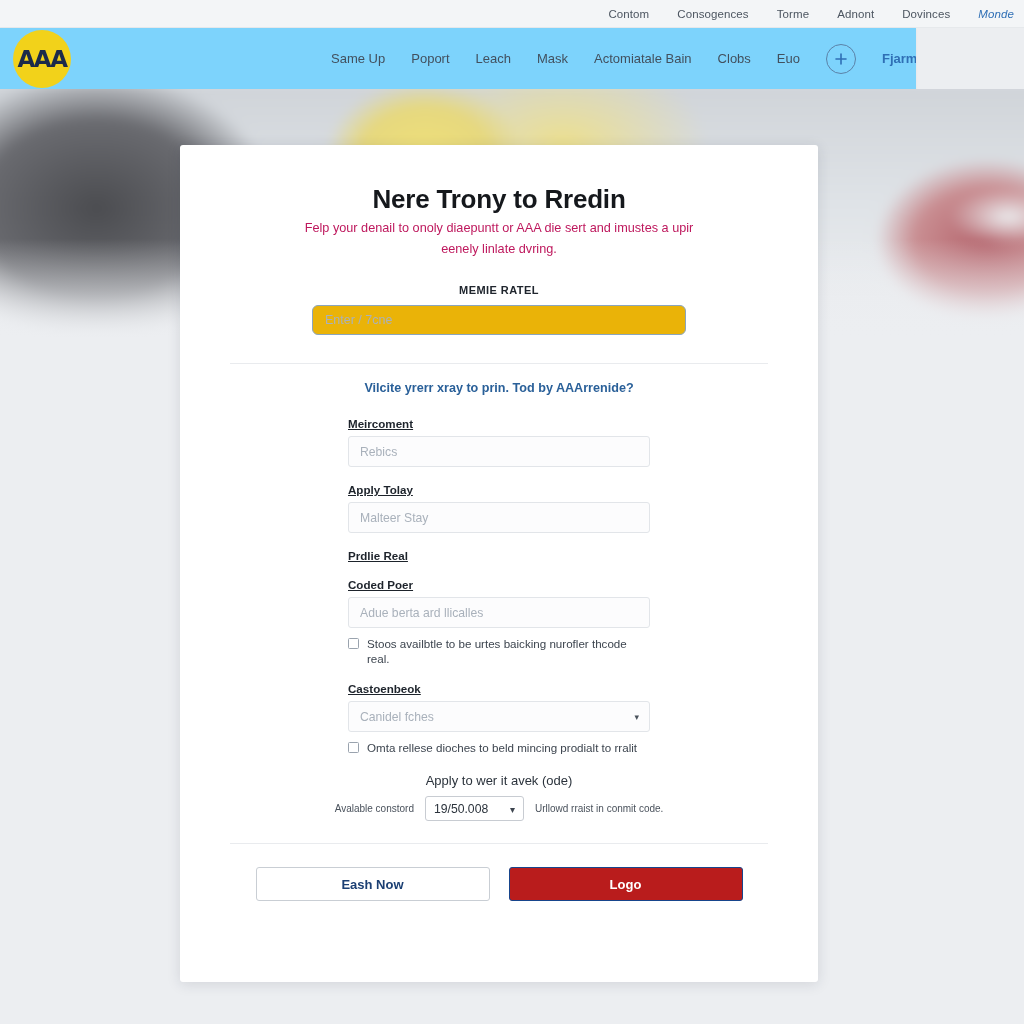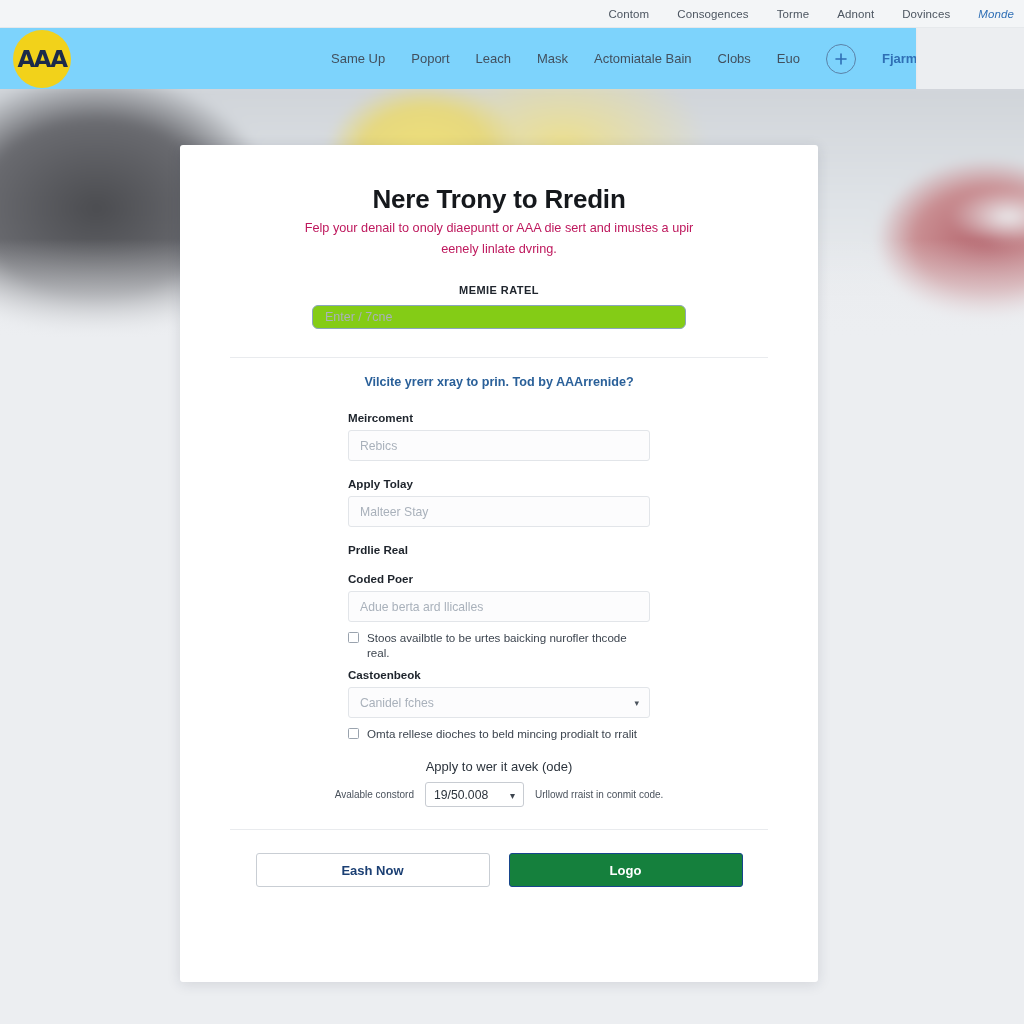--- a/index.html
+++ b/index.html
@@ -112,23 +112,23 @@
   }
 
   .field-block{ margin-top:24px; text-align:center; }
   .field-label-center{
     font-size:11px; font-weight:bold; color:#20262e;
     letter-spacing:.45px; text-transform:uppercase;
     margin-bottom:9px;
   }
   .primary-input{
     display:block; margin:0 auto;
-    width:374px; height:24px;
+    width:374px; height:30px;
     border:1.4px solid #8aa5bd; border-radius:6px;
-    background:#84cc16;
+    background:#eab308;
     padding:0 12px; font-size:12.5px; color:#3a424c;
     font-family:"Liberation Sans", sans-serif;
   }
   .primary-input::placeholder{ color:#a9b1bb; }
 
   .divider{
     height:1px; background:#e9ebee;
     margin:28px 24px 0;
   }
 
@@ -136,40 +136,41 @@
     display:block; text-align:center;
     margin-top:17px;
     font-size:12.6px; font-weight:bold; color:#2a6099;
     text-decoration:none; cursor:pointer;
   }
 
   .form-body{ width:302px; margin:22px auto 0; }
   .field-label{
     font-size:11.6px; font-weight:bold; color:#1d232b;
     margin-bottom:6px;
+    text-decoration:underline;
   }
   .text-input{
     display:block; width:302px; height:31px;
     border:1px solid #e2e5e9; border-radius:3px;
     background:#fcfcfd;
     padding:0 11px; font-size:12.2px; color:#3a424c;
     font-family:"Liberation Sans", sans-serif;
   }
   .text-input::placeholder{ color:#a9b1bb; }
   .field-group{ margin-bottom:16px; }
 
   .select-wrap{ position:relative; width:302px; }
   .select-caret{
     position:absolute; right:11px; top:50%; transform:translateY(-50%);
     font-size:9px; color:#4a525c; pointer-events:none;
   }
 
   .check-row{
     display:flex; align-items:flex-start; gap:8px;
-    margin-top:8px; margin-bottom:8px;
+    margin-top:8px; margin-bottom:16px;
   }
   .check-box{
     width:11px; height:11px; flex:0 0 auto; margin-top:2px;
     border:1.2px solid #9aa3ae; border-radius:1.5px; background:#fff;
     cursor:pointer;
   }
   .check-label{
     font-size:11.6px; line-height:15px; color:#3d454f;
   }
 
@@ -207,21 +208,21 @@
   .btn{
     height:34px; width:234px;
     border-radius:3px; font-size:13px; font-weight:bold;
     display:flex; align-items:center; justify-content:center;
     cursor:pointer; font-family:"Liberation Sans", sans-serif;
   }
   .btn-secondary{
     background:#ffffff; border:1px solid #c9ced4; color:#1b3f73;
   }
   .btn-primary{
-    background:#15803d; border:1px solid #17458c; color:#ffffff;
+    background:#b91c1c; border:1px solid #17458c; color:#ffffff;
   }
 </style>
 </head>
 <body>
 
 <div class="utility-bar">
   <div class="utility-item">Contom</div>
   <div class="utility-item">Consogences</div>
   <div class="utility-item">Torme</div>
   <div class="utility-item">Adnont</div>

